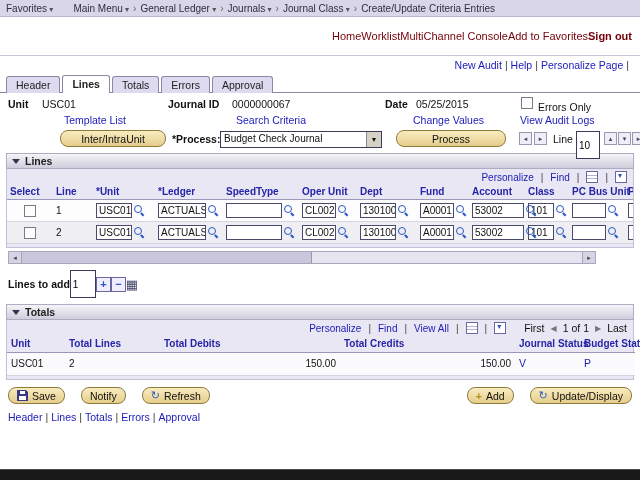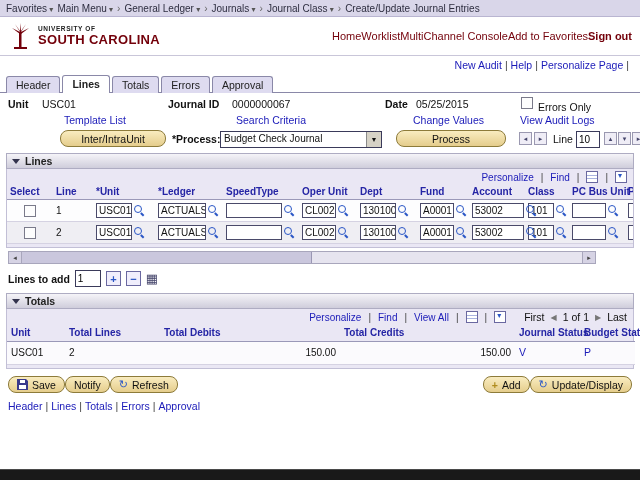--- a/index.html
+++ b/index.html
@@ -5,21 +5,21 @@
 *{box-sizing:border-box;margin:0;padding:0}
 html,body{width:640px;height:480px}
 body{font-family:"Liberation Sans",sans-serif;background:#fff;overflow:hidden;position:relative;font-size:11px;color:#111}
 a{text-decoration:none;cursor:pointer}
 
 .crumbbar{height:17px;background:#d9d6e9;border-bottom:1px solid #b9b5d1;display:flex;align-items:center;padding:0 6px;font-size:10px;color:#2e2e40;white-space:nowrap}
 .crumb{cursor:pointer;margin-right:4px}
 .dd::after{content:" ▾";font-size:8px;color:#555}
 .csep{color:#666;margin:0 4px 0 0}
 .csep::before{content:"›"}
-.gap{margin-left:0}
+.gap{margin-left:16px}
 
 .banner{height:39px;background:#fff;display:flex;align-items:center;padding:0 8px;border-bottom:1px solid #c9c6d9}
 .logo{display:flex;align-items:center;gap:6px}
 .logotext .u1{font-size:6.5px;letter-spacing:.6px;font-weight:bold;color:#222}
 .logotext .u2{font-size:13px;font-weight:bold;color:#73000a;letter-spacing:.3px}
 .banner-links{margin-left:auto;display:flex;font-size:11px;align-items:center}
 .banner-links a{color:#73000a}
 .signout{font-weight:bold}
 
 .pagebar{display:flex;justify-content:flex-end;align-items:center;padding:3px 8px 0;font-size:10.5px}
@@ -35,21 +35,21 @@
 .abs{position:absolute;white-space:nowrap}
 .lbl{font-weight:bold;font-size:10.5px;color:#111}
 .val{font-size:10.5px;color:#111}
 .link{color:#1a1ab8;font-size:10.5px}
 .btn{background:linear-gradient(#f9ecc0,#e5cd8c);border:1px solid #8d7b3a;border-radius:8px;font-size:10.5px;padding:1px 8px;height:17px;display:inline-flex;align-items:center;gap:4px;cursor:pointer;color:#111}
 .combo{display:flex;border:1px solid #3a3a5a;background:#fff;height:17px;width:162px}
 .combo-text{flex:1;font-size:10px;padding:1px 3px;white-space:nowrap;overflow:hidden}
 .combo-btn{width:15px;background:#d6d2c6;border-left:1px solid #8a8a8a;display:flex;align-items:center;justify-content:center;font-size:7px;cursor:pointer}
 .cbox{width:12px;height:12px;border:1px solid #7a7a8a;background:#fdfdfd;display:inline-block;vertical-align:middle;cursor:pointer}
 .sqbtn{width:13px;height:13px;border:1px solid #9a98b0;background:#efedf6;display:inline-flex;align-items:center;justify-content:center;font-size:7px;color:#44446a;cursor:pointer}
-.ninput{height:17px;border:1px solid #3a3a5a;font-size:10px;padding:0 2px;width:24px;font-family:"Liberation Sans",sans-serif}
+.ninput{height:28px;border:1px solid #3a3a5a;font-size:10px;padding:0 2px;width:24px;font-family:"Liberation Sans",sans-serif}
 
 .sectbar{margin:2px 6px 0;height:16px;background:linear-gradient(#f5f4f8,#cfcddb);border:1px solid #aeacc2;display:flex;align-items:center;padding:0 5px;gap:5px}
 .secttri{width:0;height:0;border-left:4px solid transparent;border-right:4px solid transparent;border-top:5px solid #33334d}
 .secttitle{font-weight:bold;font-size:10.5px;color:#222}
 .gridwrap{margin:0 6px;background:#eae7f4;border:1px solid #c2bfd6;border-top:none;padding-bottom:3px}
 .gridbar{display:flex;justify-content:flex-end;align-items:center;gap:4px;padding:2px 6px 1px;font-size:10px}
 .icon12{width:12px;height:12px;border:1px solid #6a68a0;background:#fff;display:inline-block;position:relative;cursor:pointer}
 .icon12.grid{background:linear-gradient(#fff 30%,#aab4e0 30%,#aab4e0 36%,#fff 36%,#fff 63%,#aab4e0 63%,#aab4e0 69%,#fff 69%)}
 .icon12.dl::after{content:"▾";position:absolute;left:2px;top:-1px;font-size:8px;color:#2a56c6}
 
@@ -66,65 +66,54 @@
 .mag::before{content:"";position:absolute;left:0;top:0;width:6px;height:6px;border:1.5px solid #2a56c6;border-radius:50%}
 .mag::after{content:"";position:absolute;left:7px;top:7px;width:4px;height:1.5px;background:#2a56c6;transform:rotate(45deg);transform-origin:left center}
 
 .hscroll{margin:3px 8px 0;width:588px;height:13px;border:1px solid #a8a6bc;background:#e6e4ef;display:flex}
 .harrow{width:13px;background:#d6d3e4;font-size:7px;display:flex;align-items:center;justify-content:center;color:#444;cursor:pointer}
 .harrow.left{border-right:1px solid #a8a6bc}
 .harrow.right{border-left:1px solid #a8a6bc}
 .hthumb{width:290px;background:#cac7dd;border-right:1px solid #9a97b4;cursor:grab}
 .htrack{flex:1}
 
-.addrow{display:flex;align-items:center;gap:5px;padding:6px 8px 4px;font-size:10.5px}
+.addrow{display:flex;align-items:center;padding:6px 8px 4px;font-size:10.5px}
 .pm{width:15px;height:15px;border:1px solid #6a68a0;background:#f0eefc;color:#2a56c6;font-weight:bold;font-size:11px;display:inline-flex;align-items:center;justify-content:center;cursor:pointer}
 .gridglyph{font-size:13px;color:#44446a;cursor:pointer;line-height:13px}
 
 table.totals{border-collapse:collapse;table-layout:fixed;width:628px;font-size:10px;margin:0}
 table.totals th{color:#2525a5;font-weight:bold;text-align:left;padding:3px 4px;border-bottom:1px solid #9a98b8;white-space:nowrap}
 table.totals td{padding:4px 4px 6px;background:#fbfafd;border-bottom:1px solid #d5d2e2;white-space:nowrap}
 .ra{text-align:right}
 .pgarrow{color:#777;font-size:8px;margin:0 2px}
 
-.btnrow{display:flex;align-items:center;gap:0;padding:7px 8px 2px}
+.btnrow{display:flex;align-items:center;gap:16px;padding:7px 8px 2px}
 .spacer{flex:1}
 .footerlinks{padding:5px 8px;font-size:10.5px;display:flex;align-items:center}
 .addplus{color:#b08c1e;font-weight:bold}
 .refreshglyph{color:#2a56c6;font-size:11px}
 .bottombar{position:absolute;left:0;right:0;bottom:0;height:11px;background:#191919;border-top:1px solid #4a4a4a}
 </style>
 </head>
 <body>
 
 <div class="crumbbar">
   <span class="crumb dd">Favorites</span>
   <span class="crumb dd gap">Main Menu</span>
   <span class="csep"></span>
   <span class="crumb dd">General Ledger</span>
   <span class="csep"></span>
   <span class="crumb dd">Journals</span>
   <span class="csep"></span>
   <span class="crumb dd">Journal Class</span>
   <span class="csep"></span>
-  <span class="crumb">Create/Update Journal Entries</span>
+  <span class="crumb">Create/Update Criteria Entries</span>
 </div>
 
 <div class="banner">
-  <div class="logo">
-    <svg width="24" height="26" viewBox="0 0 24 26">
-      <rect x="11" y="10" width="2.5" height="14" fill="#73000a"></rect>
-      <path d="M12 11 L4 5 L12 9 L7 1 L12 8 L12 0 L13 8 L18 1 L13 9 L21 5 L13 11 Z" fill="#73000a"></path>
-      <path d="M6 24 h13 v2 h-13 z" fill="#73000a"></path>
-    </svg>
-    <div class="logotext">
-      <div class="u1">UNIVERSITY OF</div>
-      <div class="u2">SOUTH CAROLINA</div>
-    </div>
-  </div>
   <div class="banner-links">
     <a>Home</a>
     <a>Worklist</a>
     <a>MultiChannel Console</a>
     <a>Add to Favorites</a>
     <a class="signout">Sign out</a>
   </div>
 </div>
 
 <div class="pagebar">

